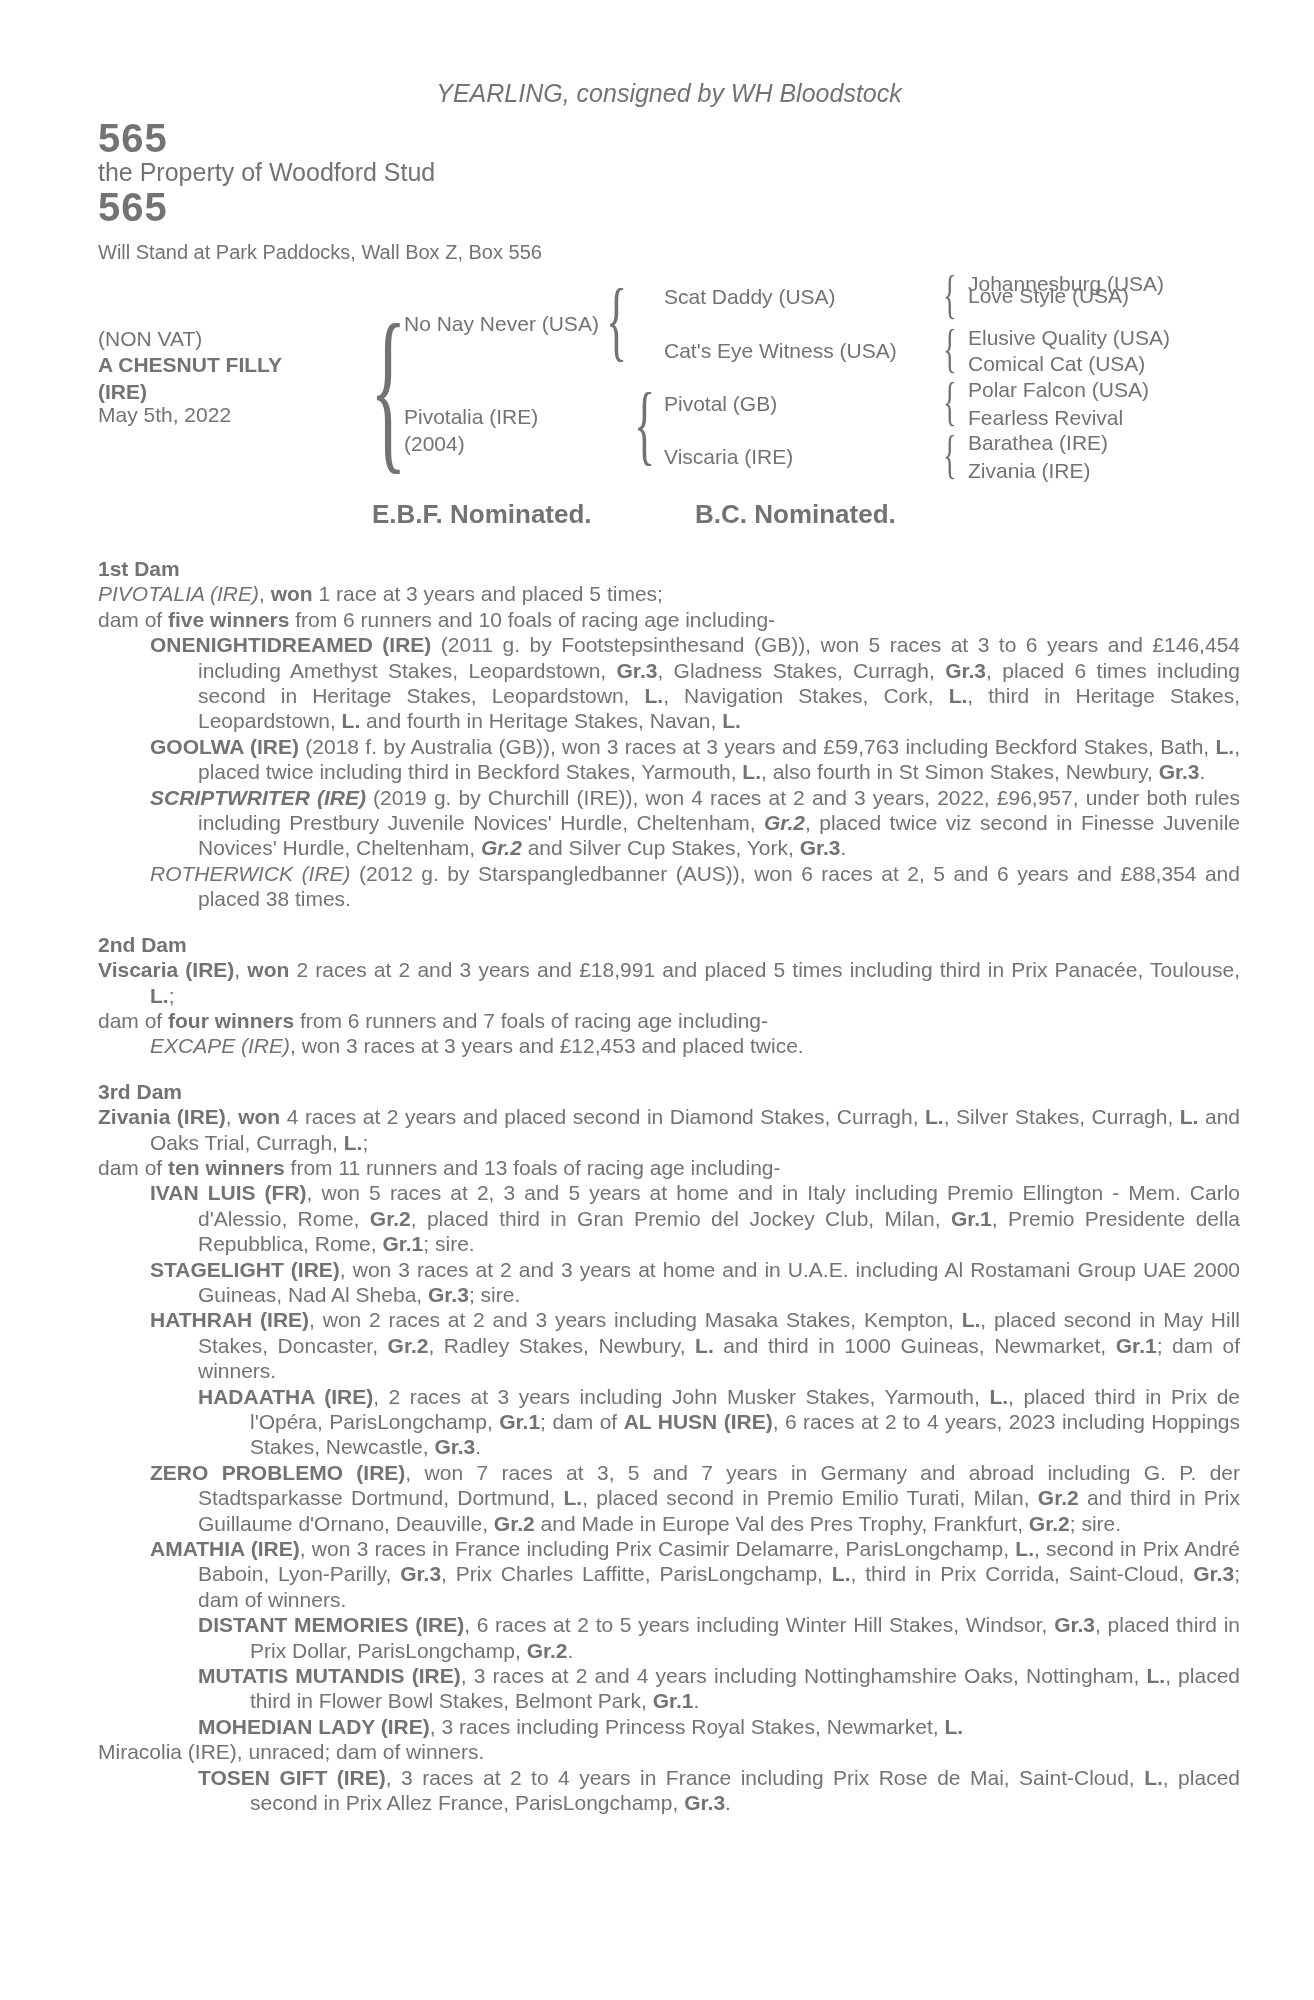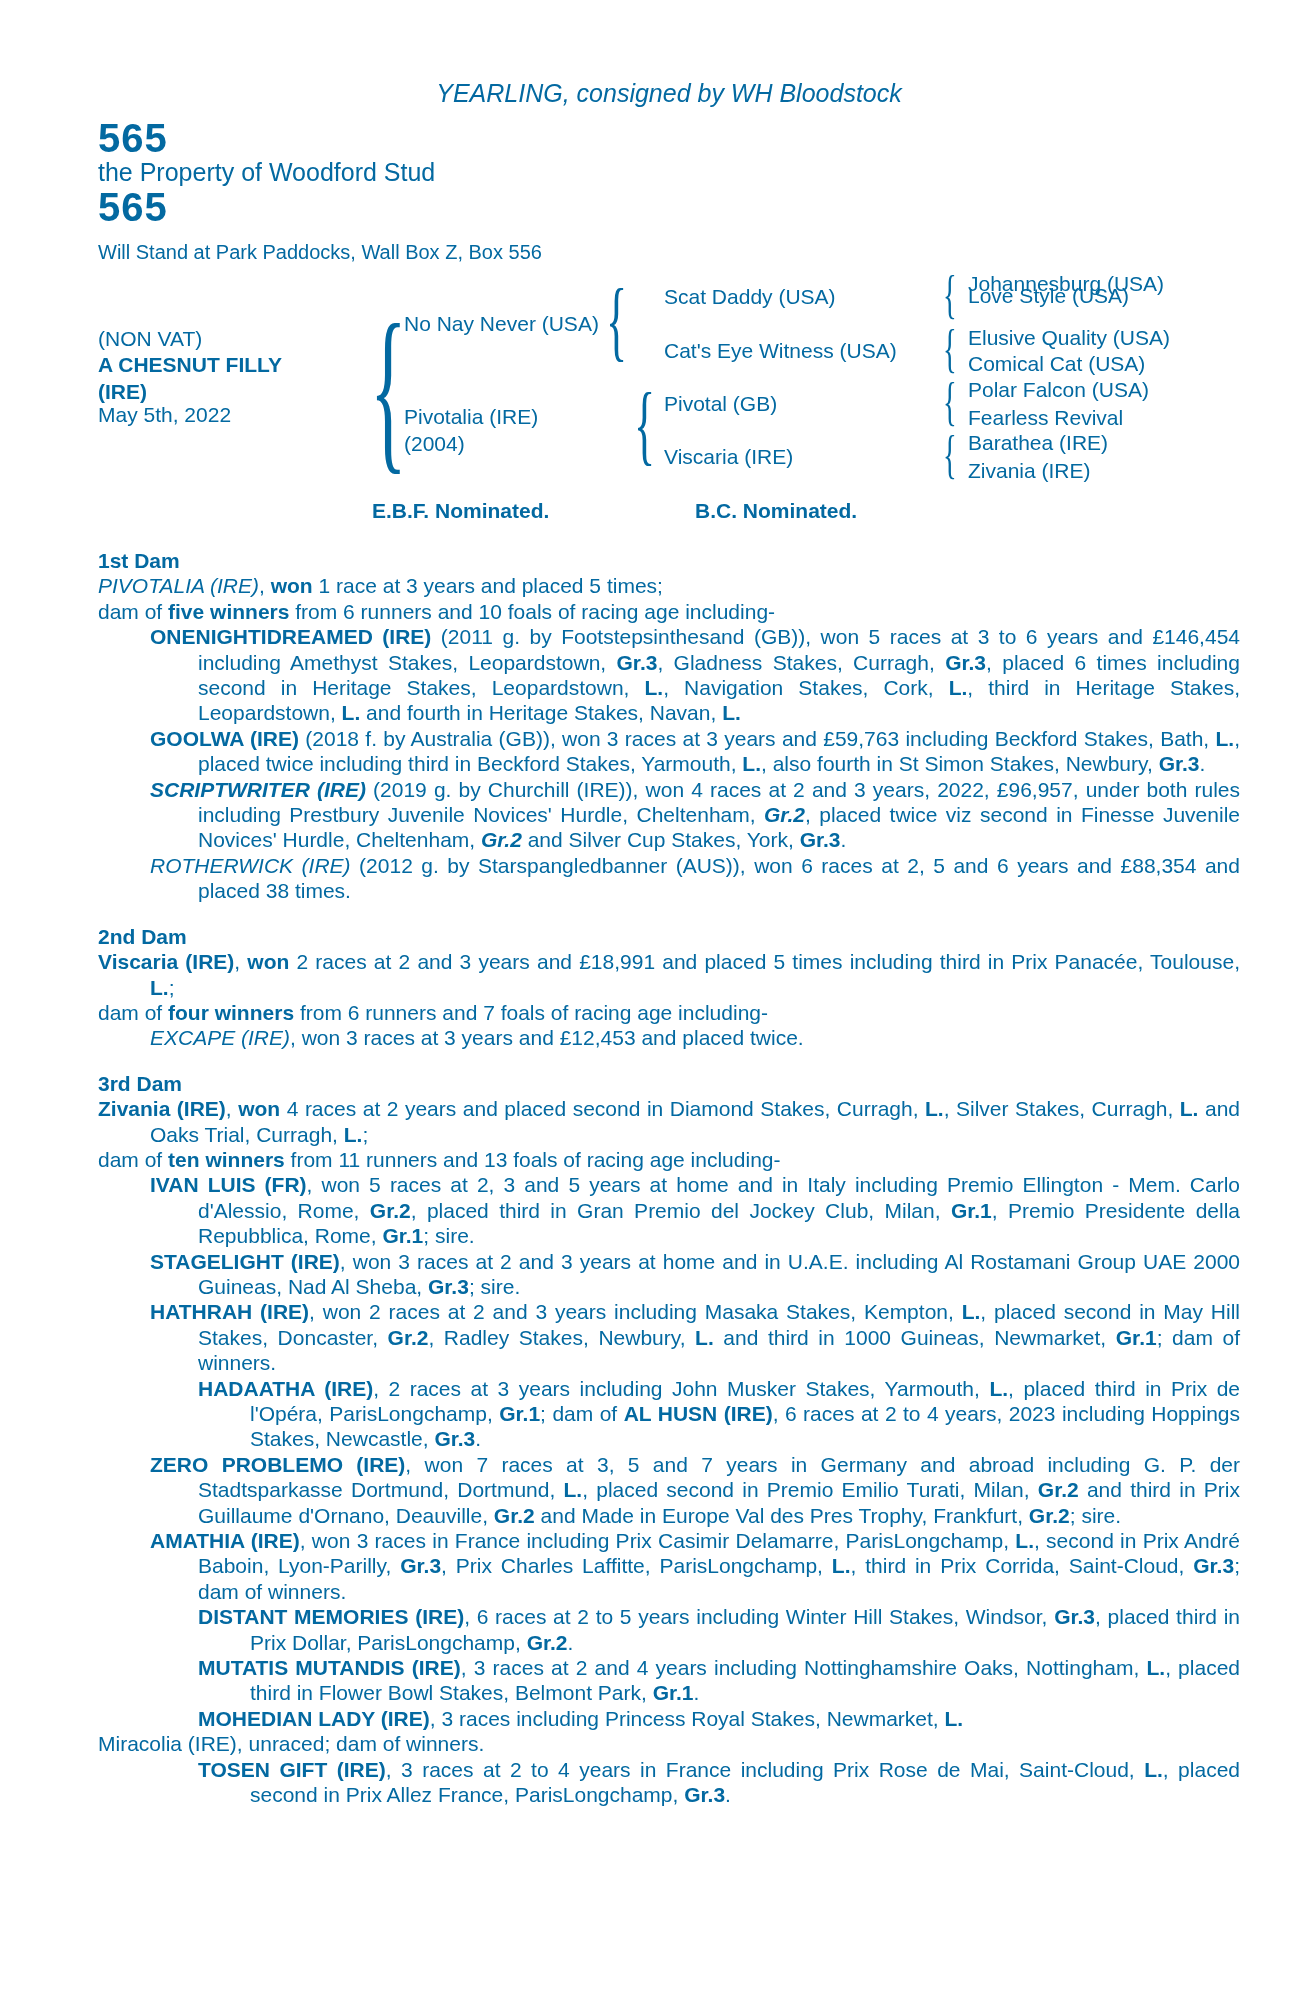--- a/index.html
+++ b/index.html
@@ -1,18 +1,18 @@
 <!DOCTYPE html>
 <html><head>
 <meta charset="utf-8">
 <style>
   * { margin:0; padding:0; box-sizing:border-box; }
   html,body { background:#ffffff; }
   .page {
-    position:relative; width:1314px; height:2000px; background:#fff; color:#0369a1;
+    position:relative; width:1314px; height:2000px; background:#fff; color:#737373;
     font-family:"Liberation Sans","DejaVu Sans",sans-serif; overflow:hidden;
     padding:78px 74px 0 98px;
   }
   .content { width:1142px; }
   .consign-line { text-align:center; font-style:italic; font-size:25px; line-height:30px; }
   .lot-row { display:flex; justify-content:space-between; align-items:baseline; margin-top:10px;flex-direction:column; }
   .lot-num { font-weight:bold; font-size:40px; line-height:40px; letter-spacing:1px; }
   .property-line { font-size:25px; }
   .stand-line { font-weight:normal; font-size:20px; line-height:30px; margin-top:10px; }
 
@@ -20,26 +20,26 @@
   .pedigree { position:relative; height:218px; font-size:21px; }
   .ped-item { position:absolute; white-space:nowrap; line-height:25px; }
   .ped-bold { font-weight:bold; }
   .brace { position:absolute; display:flex; align-items:center; }
   .brace::before {
     content:"{"; display:block; font-family:"Liberation Serif","DejaVu Serif",serif;
     font-weight:normal; line-height:0.85; font-size:var(--fs); transform:scaleX(var(--sx));
     transform-origin:left center;
   }
 
-  .nominations { position:relative; height:26px; margin-top:14px; font-weight:bold; font-size:21px; }
+  .nominations { position:relative; height:26px; margin-top:14px; font-weight:bold; font-size:26px; }
   .nom-ebf { position:absolute; left:274px; }
   .nom-bc  { position:absolute; left:597px; }
 
   
-  .sections { margin-top:23px; font-size:21px; line-height:25.4px; }
+  .sections { margin-top:31px; font-size:21px; line-height:25.4px; }
   .dam-heading { font-weight:bold; margin-top:20px; }
   .dam-heading:first-child { margin-top:0; }
   .para { text-align:justify; }
   .p-flat  { padding-left:52px;  text-indent:-52px; }
   .p-entry { padding-left:100px; text-indent:-48px; }
   .p-sub   { padding-left:152px; text-indent:-52px; }
   .b { font-weight:bold; }
   .i { font-style:italic; }
 </style>
 </head>

